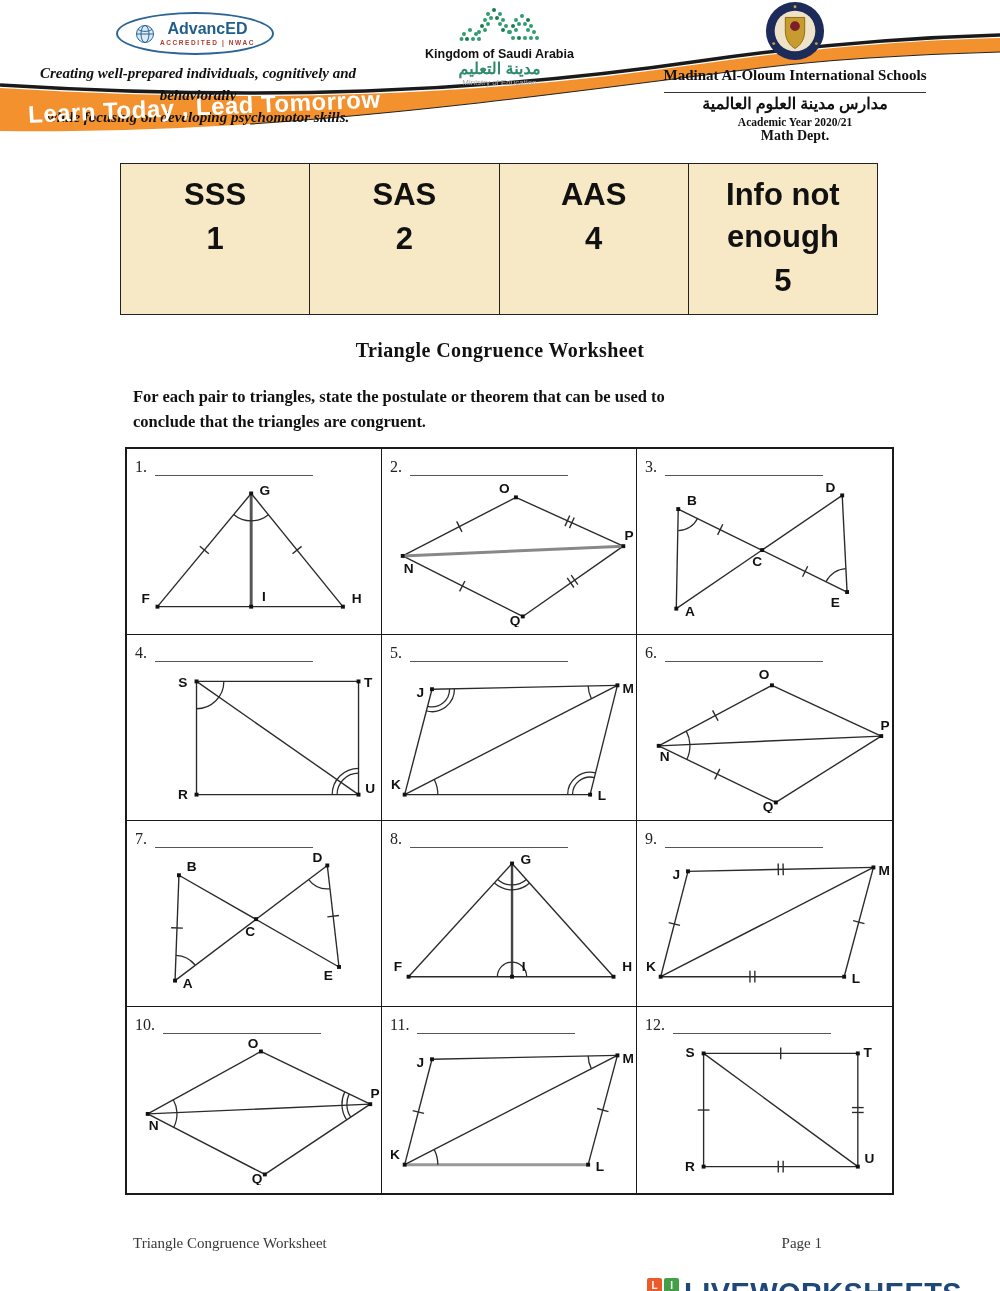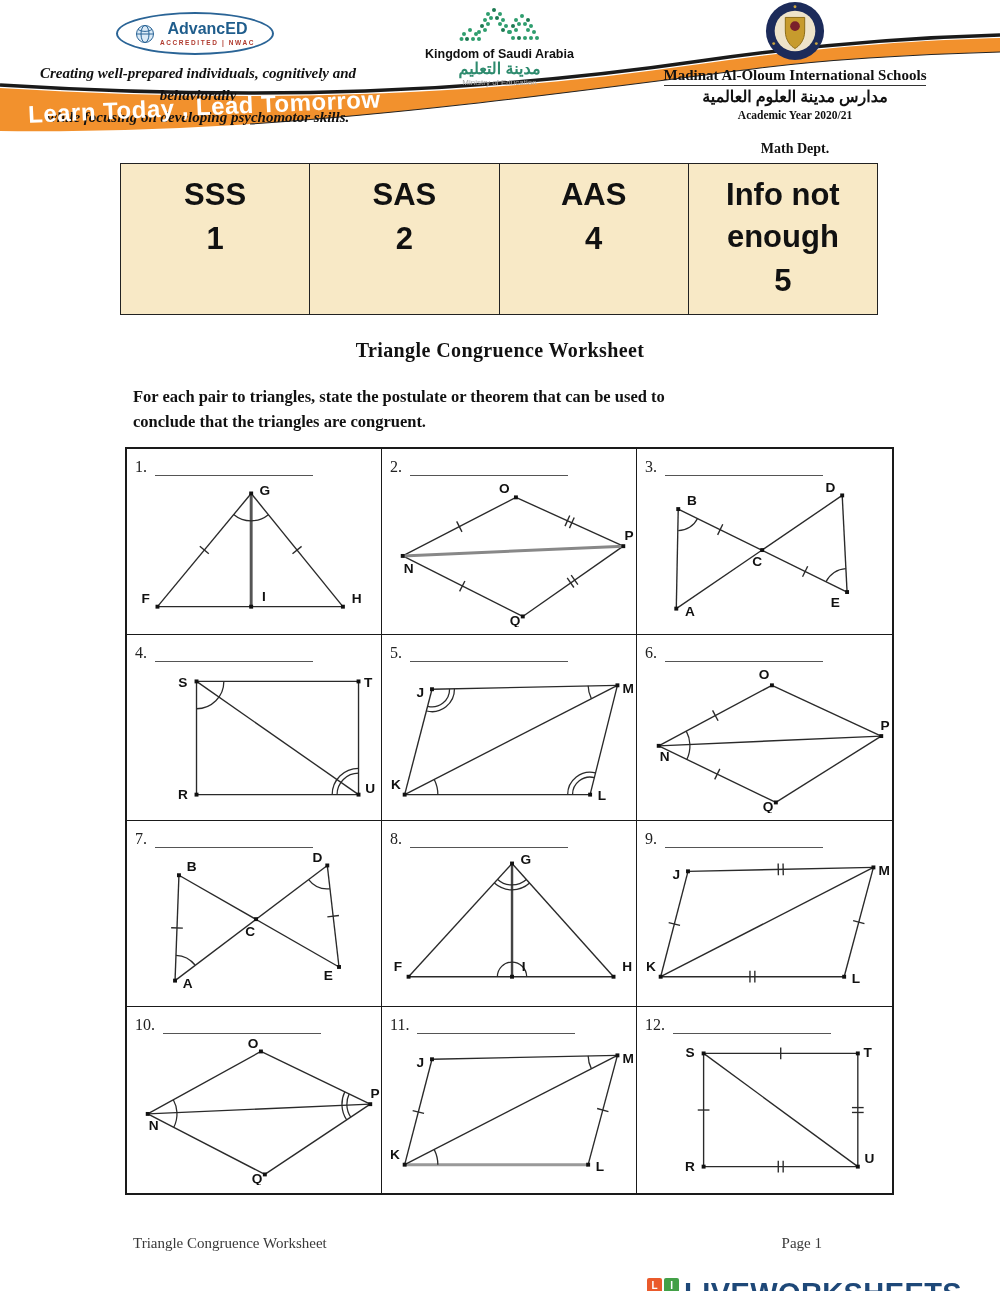--- a/index.html
+++ b/index.html
@@ -16,24 +16,24 @@
   .tagline{position:absolute;left:8px;top:63px;width:380px;z-index:2;text-align:center;
            font-family:"Liberation Serif",serif;font-style:italic;font-weight:bold;font-size:15px;line-height:1.45;}
   .banner-text{position:absolute;left:28px;top:93px;z-index:2;color:#fff;font-size:24px;
                font-weight:bold;transform:rotate(-2.5deg);letter-spacing:.5px;white-space:nowrap;}
   .ministry{position:absolute;left:392px;top:6px;width:215px;text-align:center;z-index:2;}
   .ministry .kingdom{font-size:12.5px;font-weight:bold;margin-top:1px;}
   .ministry .ar{font-size:16px;font-weight:bold;color:#2e8b6e;line-height:1.05;}
   .ministry .men{font-size:8px;color:#a9a9a9;}
   .school{position:absolute;left:615px;top:0;width:360px;z-index:2;text-align:center;}
   .school .en{font-family:"Liberation Serif",serif;font-weight:bold;font-size:15px;
-              display:inline-block;border-bottom:1.5px solid #333;padding-bottom:1px;}
+              display:inline-block;border-bottom:1.5px solid #333;padding-bottom:8px;}
   .school .ar{font-family:"Liberation Serif",serif;font-weight:bold;font-size:16px;margin-top:1px;}
   .school .year{font-family:"Liberation Serif",serif;font-weight:bold;font-size:11.5px;margin-top:3px;}
-  .school .dept{font-family:"Liberation Serif",serif;font-weight:bold;font-size:14px;margin-top:20px;}
+  .school .dept{font-family:"Liberation Serif",serif;font-weight:bold;font-size:14px;margin-top:0;}
   
   .key-table{display:flex;margin:5px 0 0 120px;width:758px;border:1.5px solid #222;box-sizing:border-box;}
   .key-cell{flex:1;border-right:1.5px solid #222;text-align:center;font-weight:bold;
             font-size:31px;line-height:1.35;padding:10px 10px 12px;}
   .key-cell:last-child{border-right:none;}
   .key-num{margin-top:2px;}
   
   .title{text-align:center;font-family:"Liberation Serif",serif;font-weight:bold;font-size:20px;
          margin-top:24px;letter-spacing:.4px;}
   .instructions{margin:22px 0 0 133px;width:760px;font-family:"Liberation Serif",serif;

